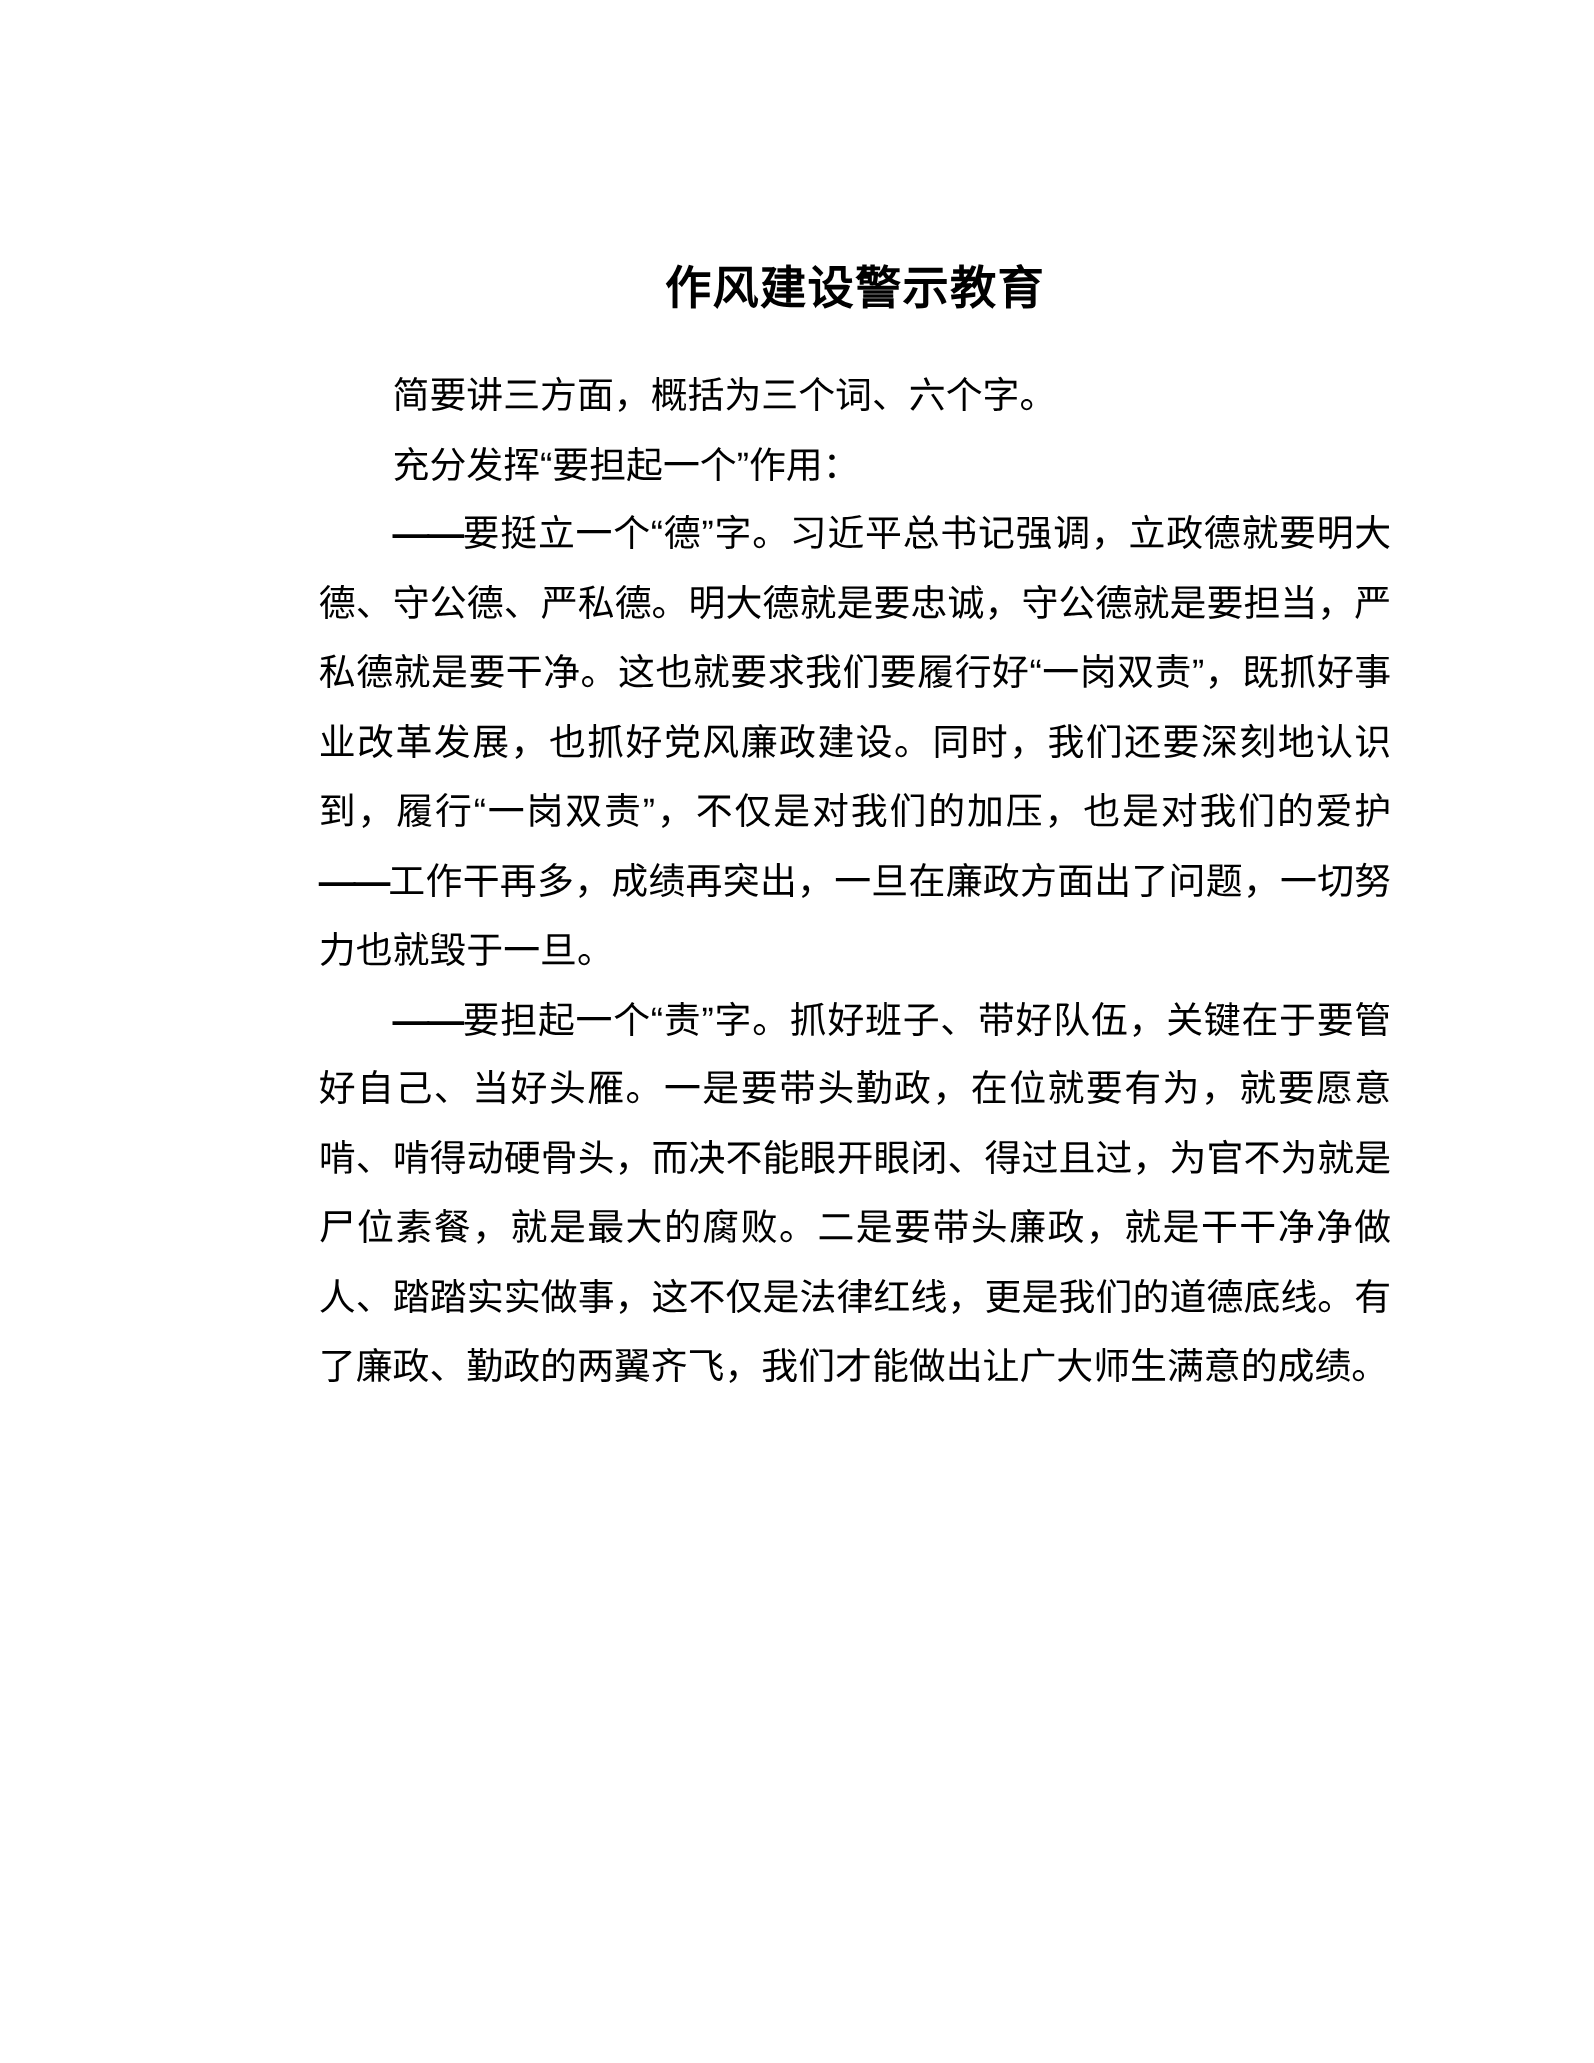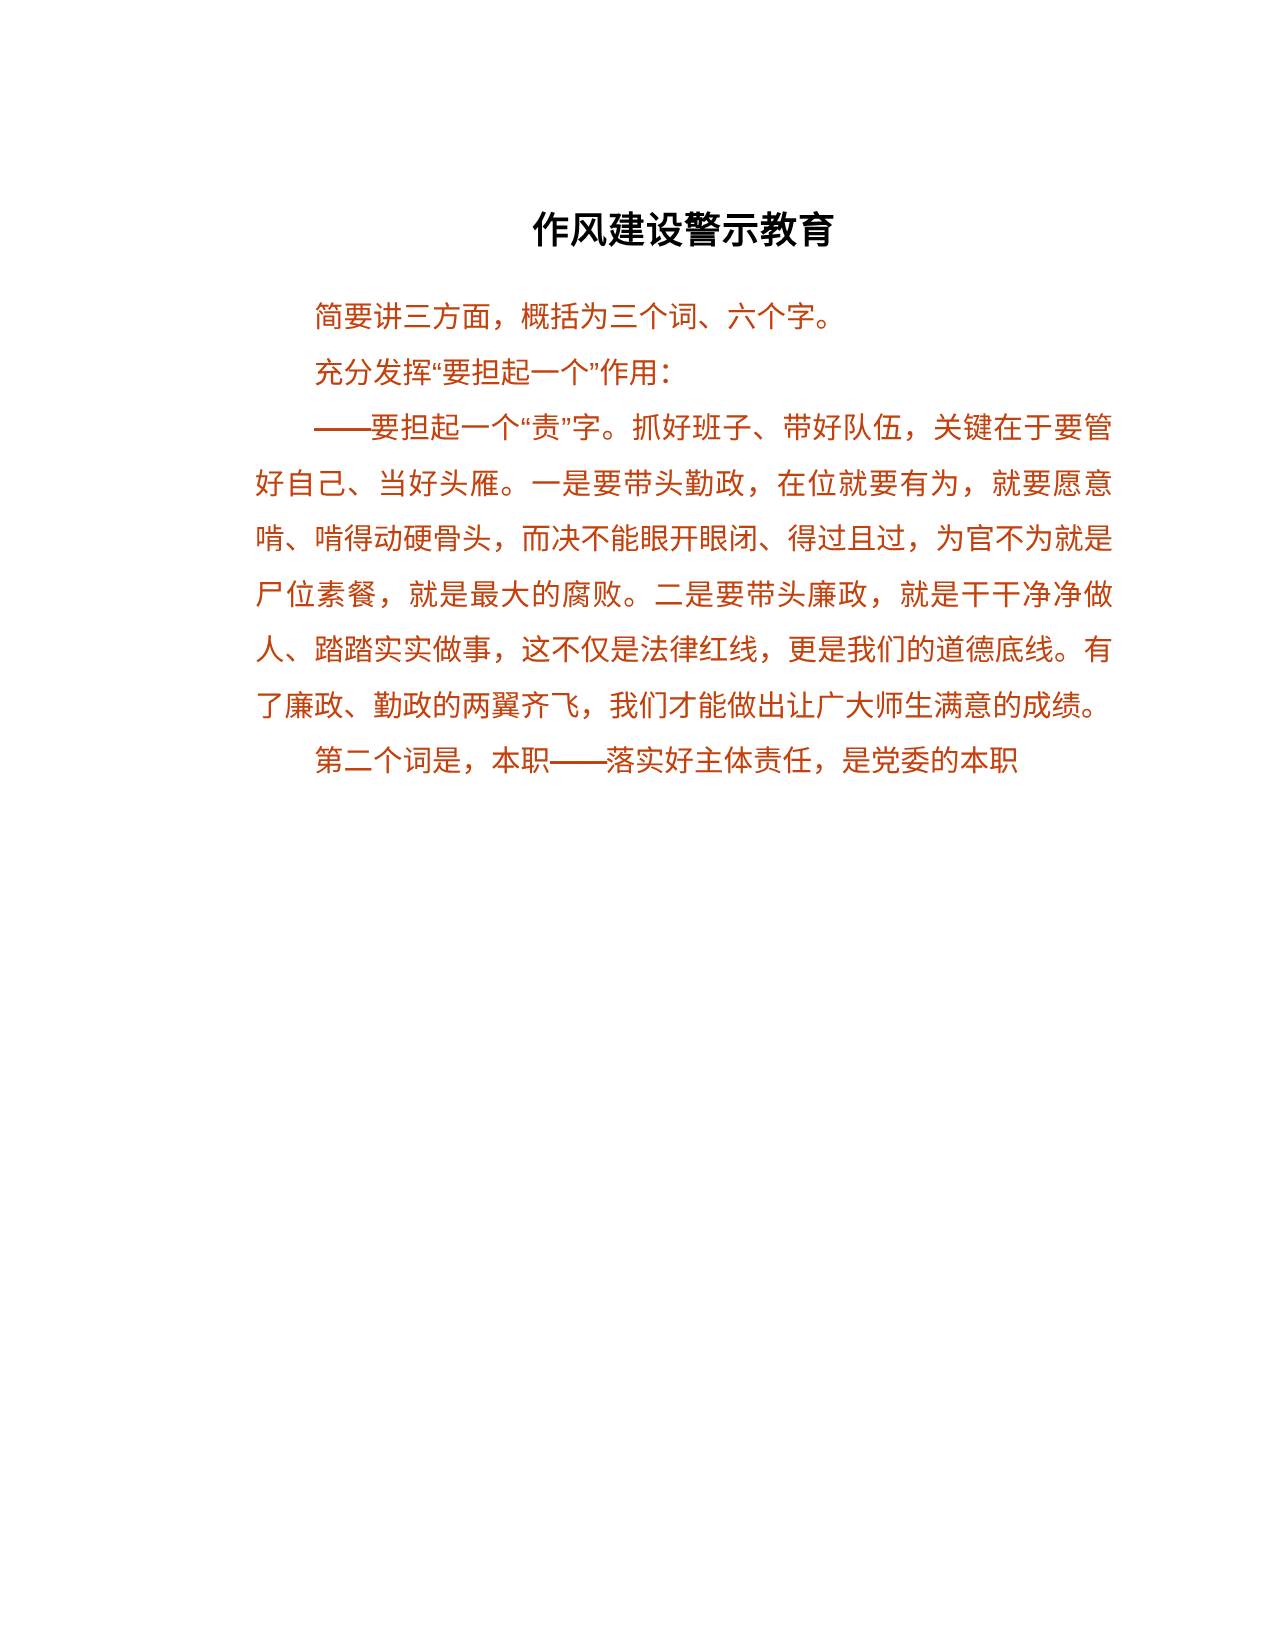--- a/index.html
+++ b/index.html
@@ -34,21 +34,21 @@
     letter-spacing: 1px;
     margin: 0;
     padding-top: 205px;
     line-height: 52px;
     white-space: nowrap;
   }
 
   .para {
     font-family: "Liberation Sans", "DejaVu Sans", sans-serif;
     font-size: 29.5px;
-    color: #c2410c;
+    color: #000000;
     line-height: 55.5px;
     text-align: justify;
     text-justify: inter-ideograph;
     text-indent: 59px;
     margin: 0;
     letter-spacing: 0px;
     word-break: break-all;
   }
 
   .para.first-after-title {
@@ -72,20 +72,20 @@
 
   <div class="doc-body">
 
     <h1 class="doc-title">作风建设警示教育</h1>
 
     <p class="para first-after-title">简要讲三方面，概括为三个词、六个字。</p>
 
 
     <p class="para">充分发挥“要担起一个”作用：</p>
 
+    <p class="para"><span class="emdash">——</span>要挺立一个“德”字。习近平总书记强调，立政德就要明大德、守公德、严私德。明大德就是要忠诚，守公德就是要担当，严私德就是要干净。这也就要求我们要履行好“一岗双责”，既抓好事业改革发展，也抓好党风廉政建设。同时，我们还要深刻地认识到，履行“一岗双责”，不仅是对我们的加压，也是对我们的爱护<span class="emdash">——</span>工作干再多，成绩再突出，一旦在廉政方面出了问题，一切努力也就毁于一旦。</p>
 
     <p class="para"><span class="emdash">——</span>要担起一个“责”字。抓好班子、带好队伍，关键在于要管好自己、当好头雁。一是要带头勤政，在位就要有为，就要愿意啃、啃得动硬骨头，而决不能眼开眼闭、得过且过，为官不为就是尸位素餐，就是最大的腐败。二是要带头廉政，就是干干净净做人、踏踏实实做事，这不仅是法律红线，更是我们的道德底线。有了廉政、勤政的两翼齐飞，我们才能做出让广大师生满意的成绩。</p>
 
-    <p class="para">第二个词是，本职<span class="emdash">——</span>落实好主体责任，是党委的本职</p>
 
   </div>
 
 </div>
 
 </body></html>

